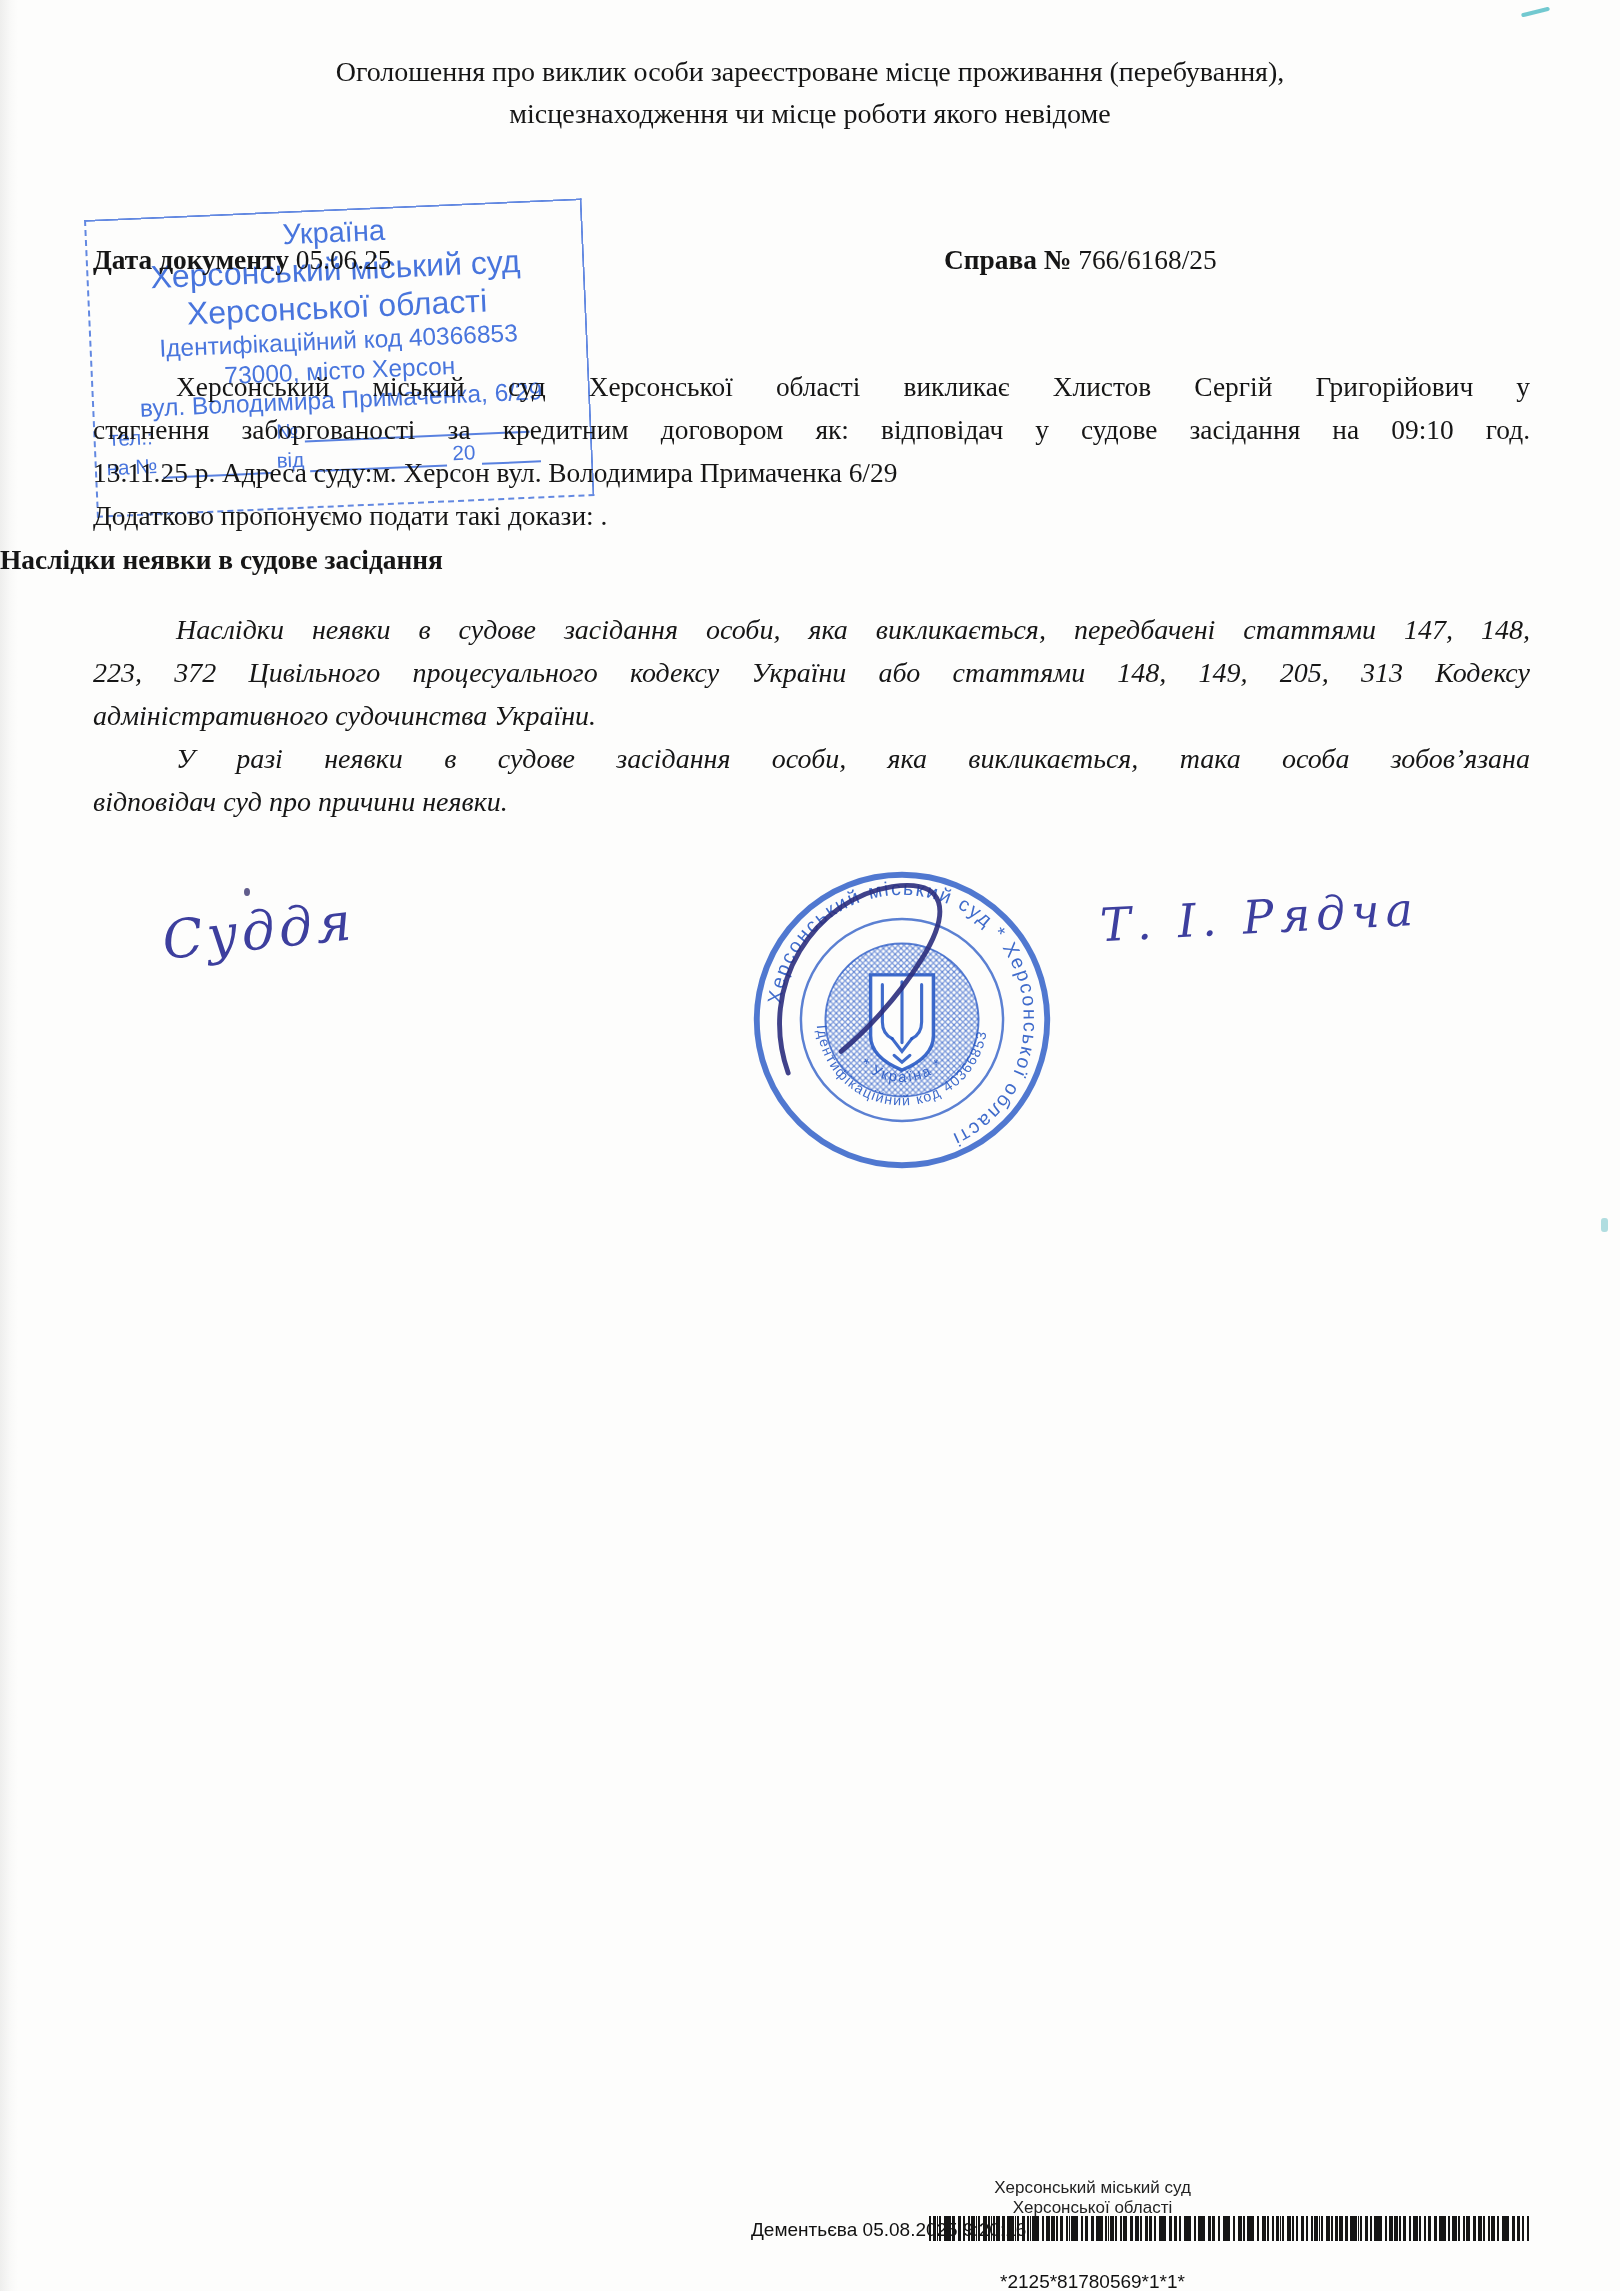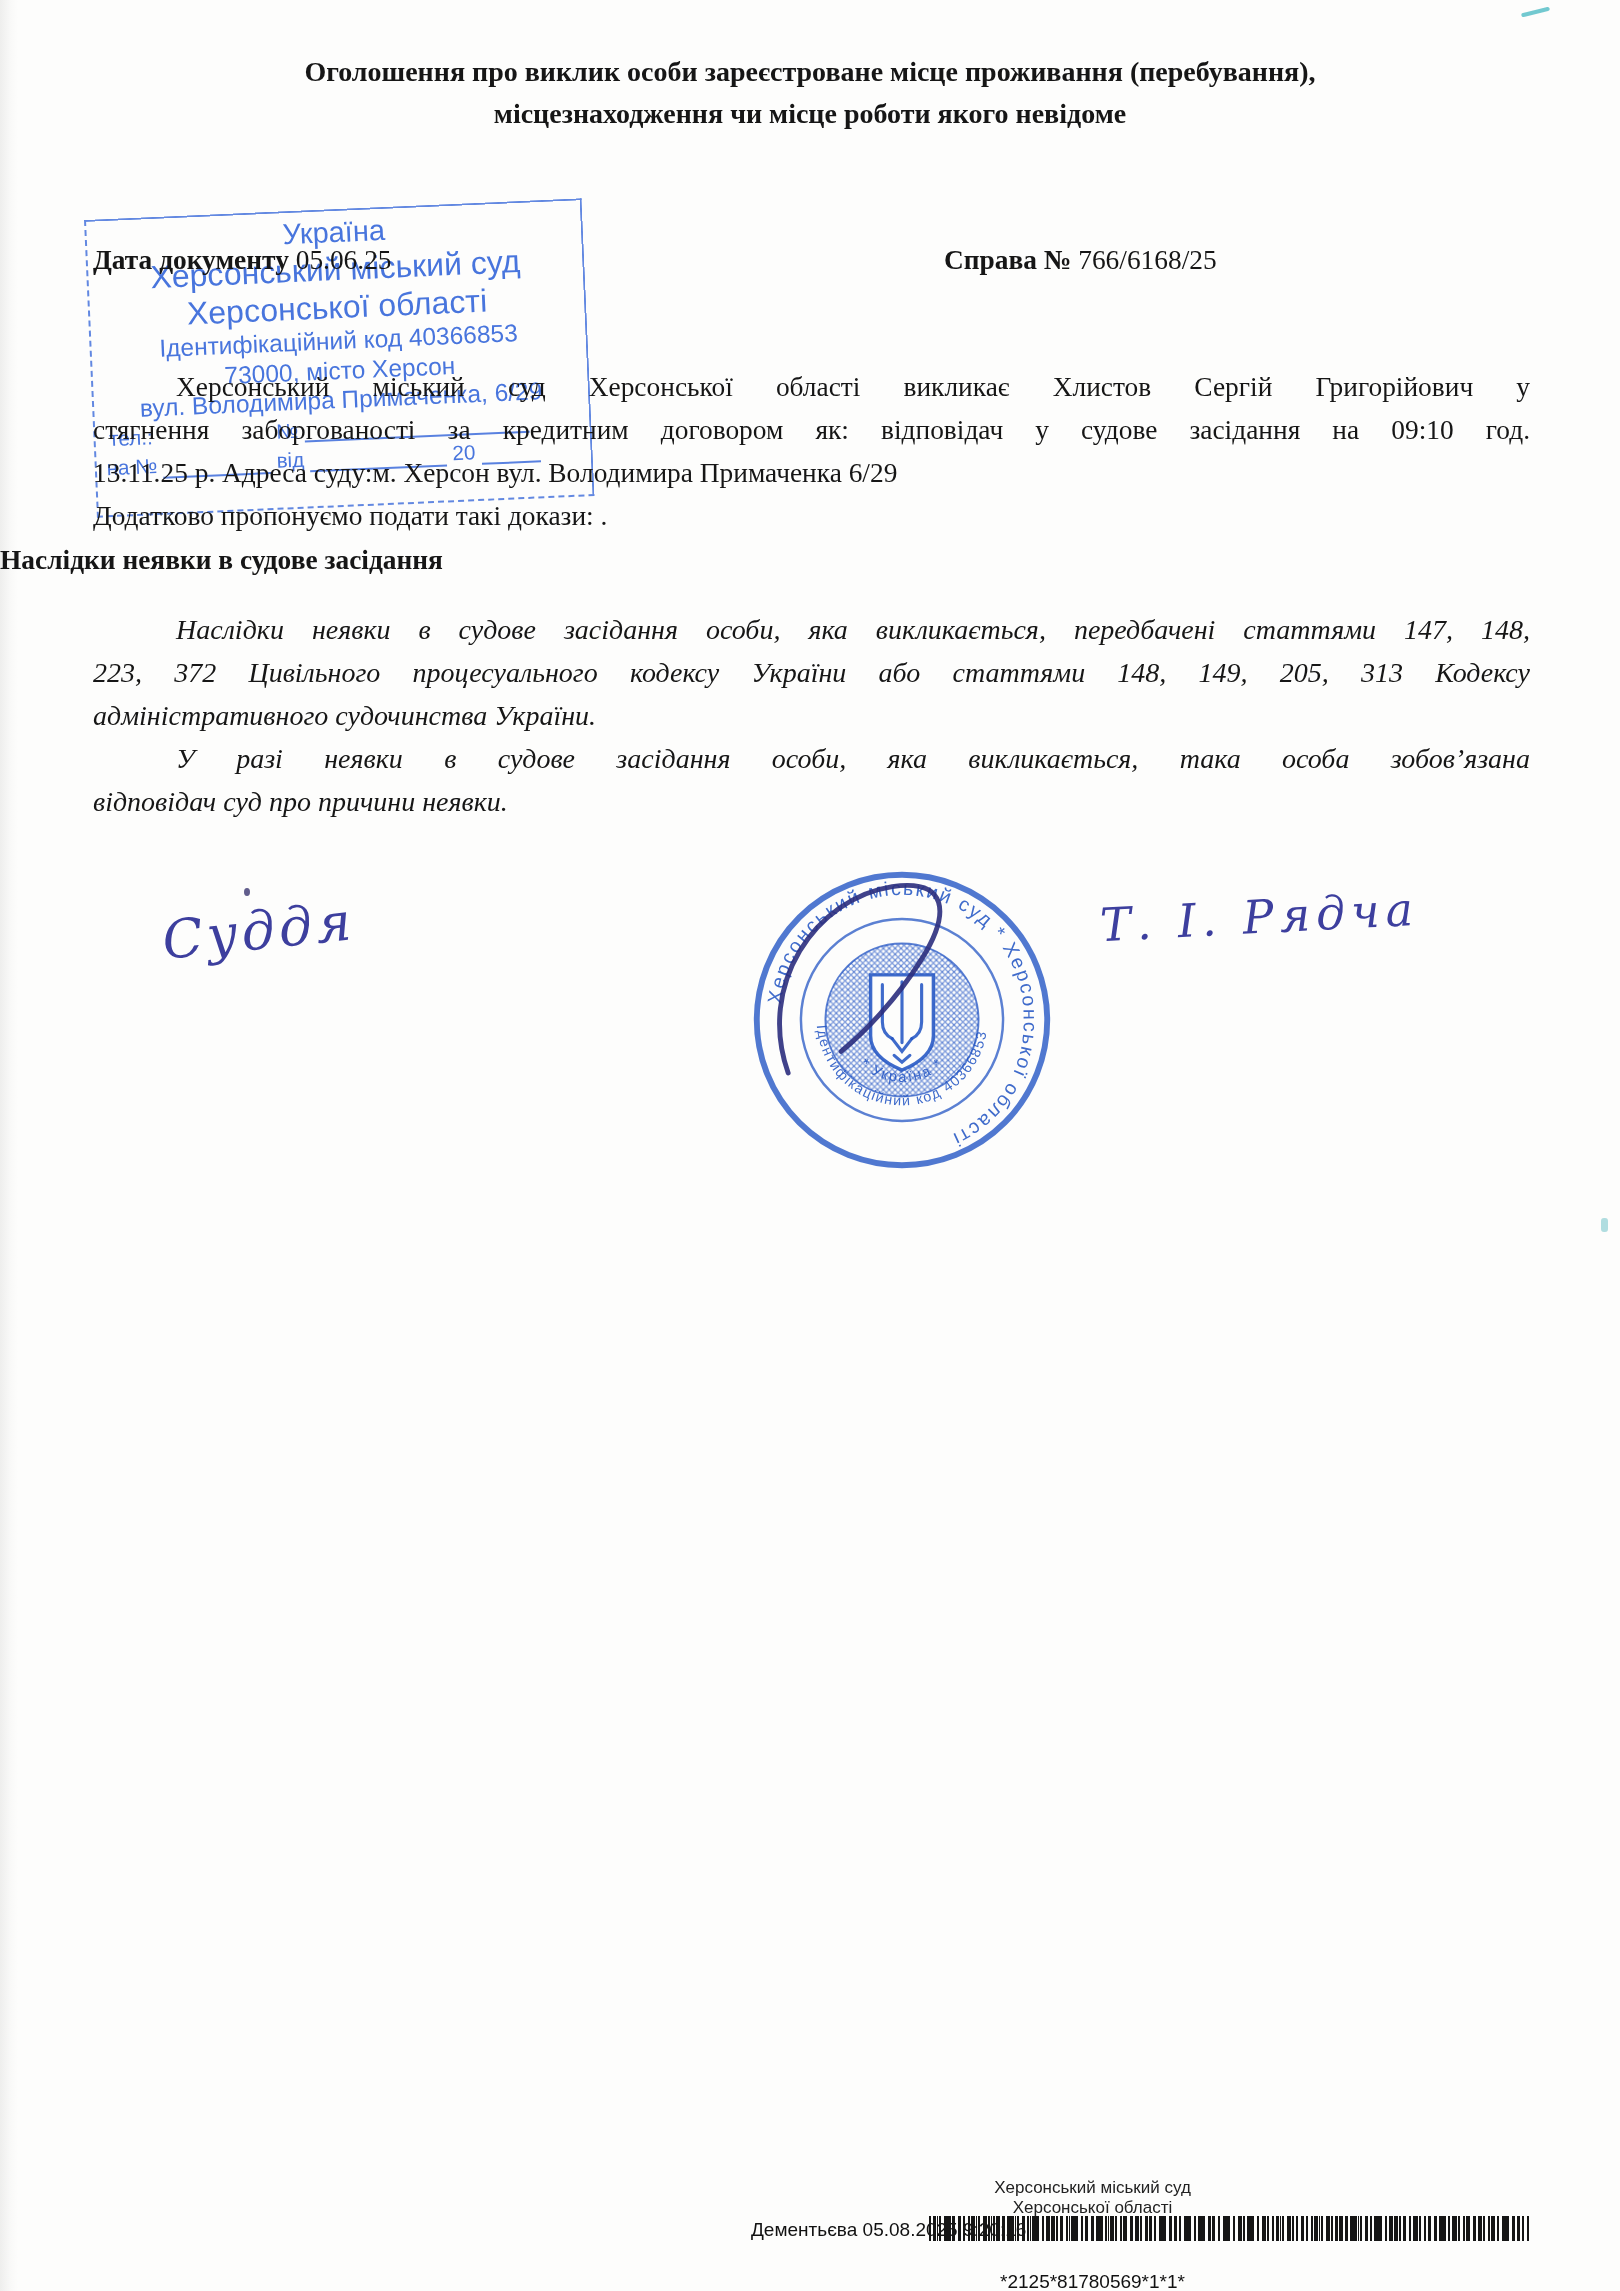--- a/index.html
+++ b/index.html
@@ -11,21 +11,21 @@
   .left-smudge{position:absolute;left:0;top:0;width:17.6px;height:100%;
     background:linear-gradient(90deg,rgba(130,130,128,0.12),rgba(130,130,128,0.03) 60%,transparent);}
   .mark-tr{position:absolute;left:1521px;top:9.8px;width:29px;height:3.9px;
     background:rgba(0,158,172,0.55);transform:rotate(-14deg);border-radius:2px;}
   .mark-r1{position:absolute;left:1601px;top:1218px;width:6.9px;height:13.7px;
     background:rgba(0,150,160,0.30);border-radius:2.9px;}
   .ink-dot{position:absolute;left:244px;top:888px;width:5.9px;height:7.8px;border-radius:50%;
     background:#3a356f;opacity:.8;}
   
   .title{position:absolute;top:51px;left:0;width:100%;text-align:center;
-    font-weight:bold;font-size:28px;line-height:42px;z-index:5;}
+    font-weight:normal;font-size:28px;line-height:42px;z-index:5;}
   
   .meta-date{position:absolute;left:93px;top:245px;font-size:27.4px;z-index:6;}
   .meta-case{position:absolute;left:914px;top:245px;font-size:27.4px;z-index:6;margin-left:30px;}
   .b{font-weight:bold;}
   
   .stamp{
     position:absolute;left:84px;top:220px;width:498px;height:298px;
     border:2.9px solid rgba(47,98,216,0.75);border-left-style:dashed;border-bottom-style:dashed;
     transform:rotate(-2.5deg);transform-origin:0 0;
     color:rgba(47,98,216,0.88);font-family:"Liberation Sans",sans-serif;

